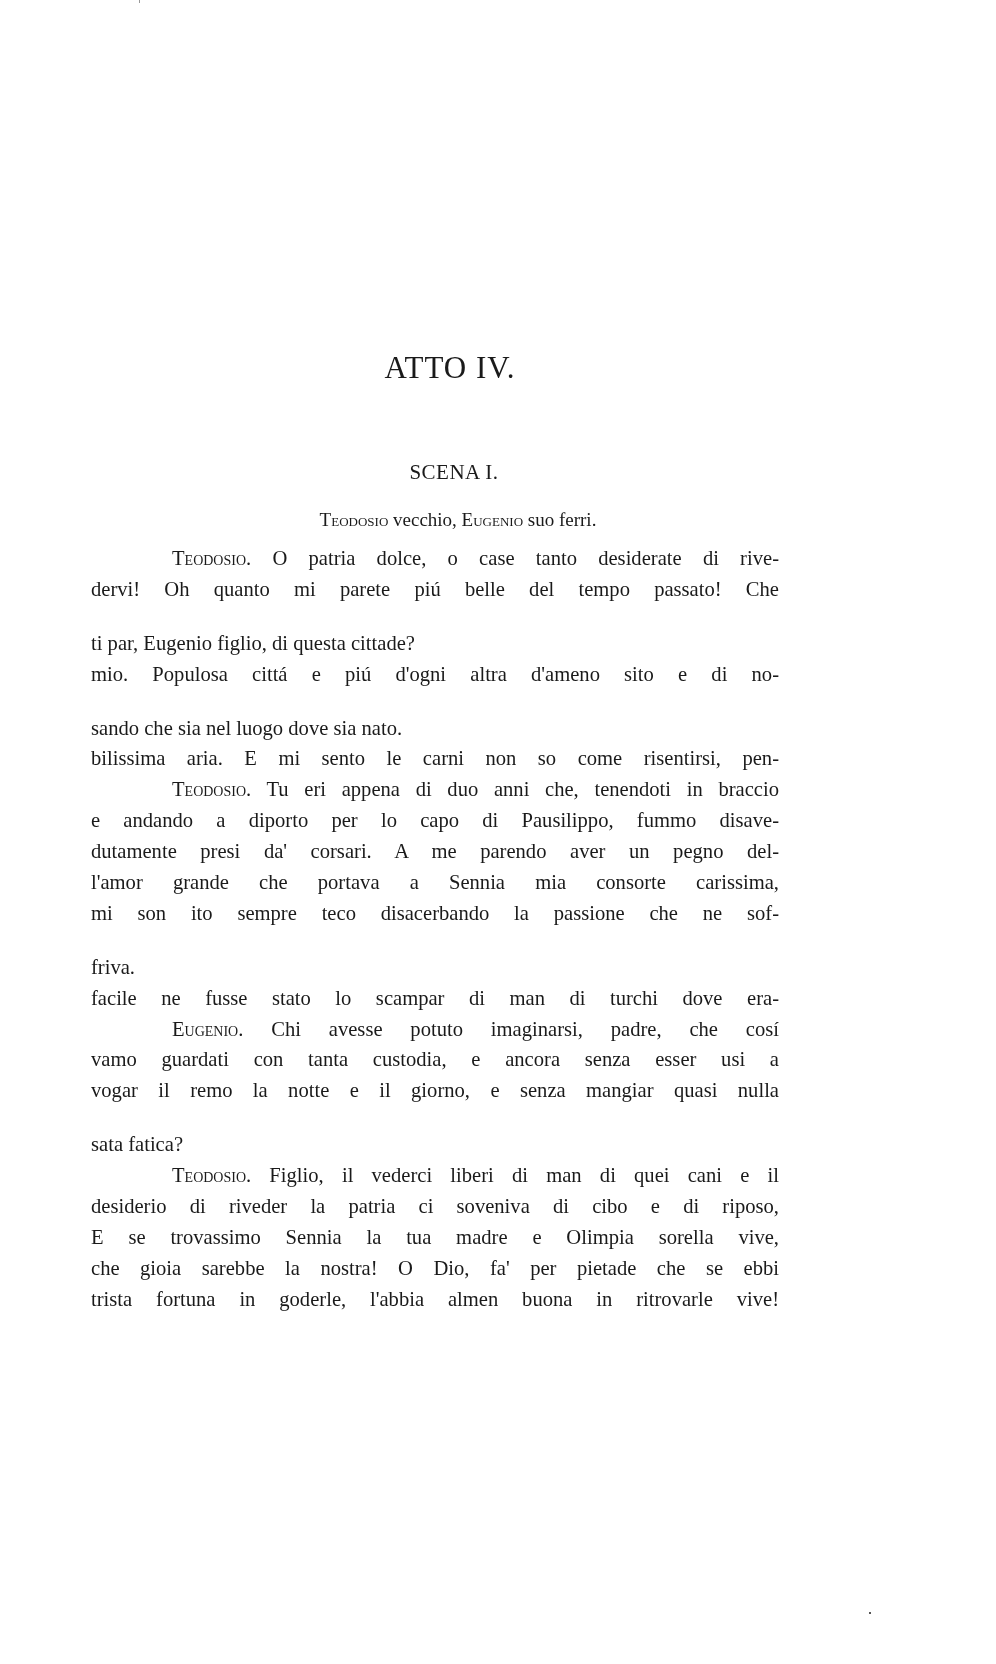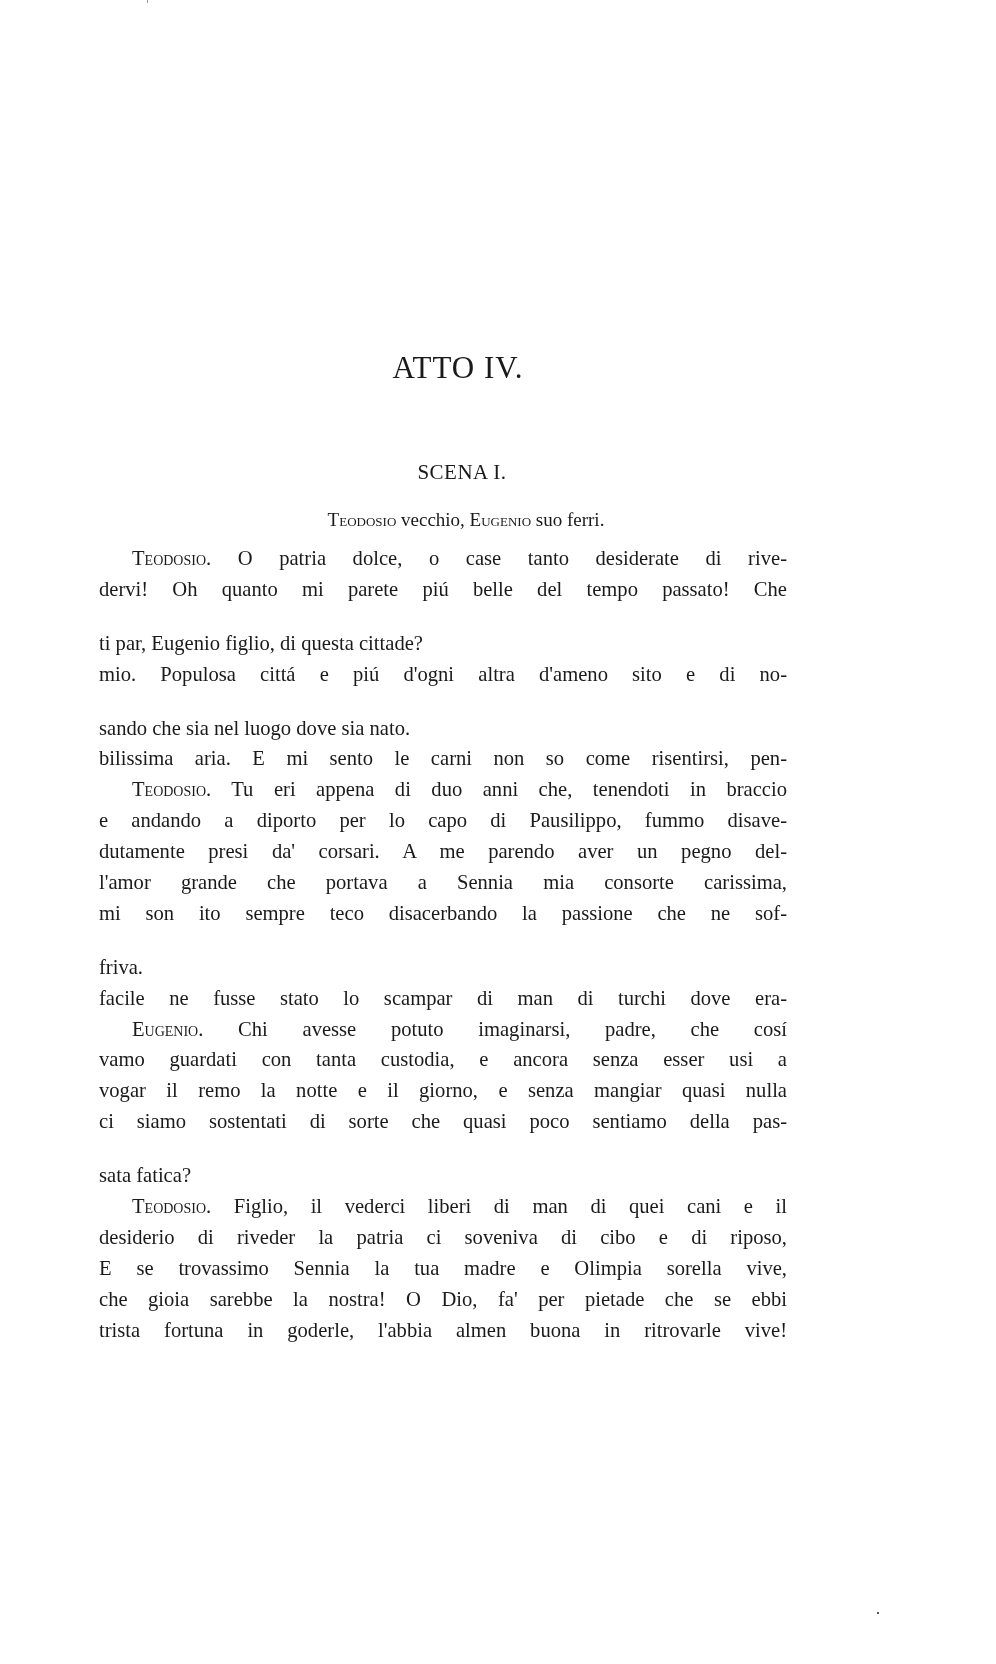--- a/index.html
+++ b/index.html
@@ -10,21 +10,21 @@
     body {
       width: 996px;
       height: 1664px;
       position: relative;
       overflow: hidden;
       font-family: "Liberation Serif", "DejaVu Serif", serif;
       color: #1a1a1a;
     }
     .page {
       position: absolute;
-      left: 12px; top: 0;
+      left: 4px; top: 0;
       width: 848px;
       height: 1664px;
       padding-left: 36px;
     }
     .act-title {
       position: absolute;
       top: 352px;
       left: 0;
       width: 100%;
       text-align: center;
@@ -72,20 +72,21 @@
     }
     .line.last {
       text-align-last: left;
       margin-top: 23px;
     }
     .line.indent {
       padding-left: 33px;
     }
     .speaker {
       font-variant: small-caps;
+      margin-left: 48px;
     }
     .speck {
       position: absolute;
       width: 2px;
       height: 2px;
       background: #555;
     }
   </style>
 </head>
 <body>
@@ -121,21 +122,20 @@
       <span class="line">l'amor grande che portava a Sennia mia consorte carissima,</span>
       <span class="line">mi son ito sempre teco disacerbando la passione che ne sof-</span>
       <span class="line last">friva.</span>
     </div>
 
     <div>
       <span class="line">facile ne fusse stato lo scampar di man di turchi dove era-</span>
       <span class="line indent"><span class="speaker">Eugenio.</span><span> Chi avesse potuto imaginarsi, padre, che cosí</span></span>
       <span class="line">vamo guardati con tanta custodia, e ancora senza esser usi a</span>
       <span class="line">vogar il remo la notte e il giorno, e senza mangiar quasi nulla</span>
-      <span class="line">ci siamo sostentati di sorte che quasi poco sentiamo della pas-</span>
       <span class="line last">sata fatica?</span>
     </div>
 
     <div>
       <span class="line indent"><span class="speaker">Teodosio.</span><span> Figlio, il vederci liberi di man di quei cani e il</span></span>
       <span class="line">desiderio di riveder la patria ci soveniva di cibo e di riposo,</span>
       <span class="line">E se trovassimo Sennia la tua madre e Olimpia sorella vive,</span>
       <span class="line">che gioia sarebbe la nostra! O Dio, fa' per pietade che se ebbi</span>
       <span class="line">trista fortuna in goderle, l'abbia almen buona in ritrovarle vive!</span>
     </div>

